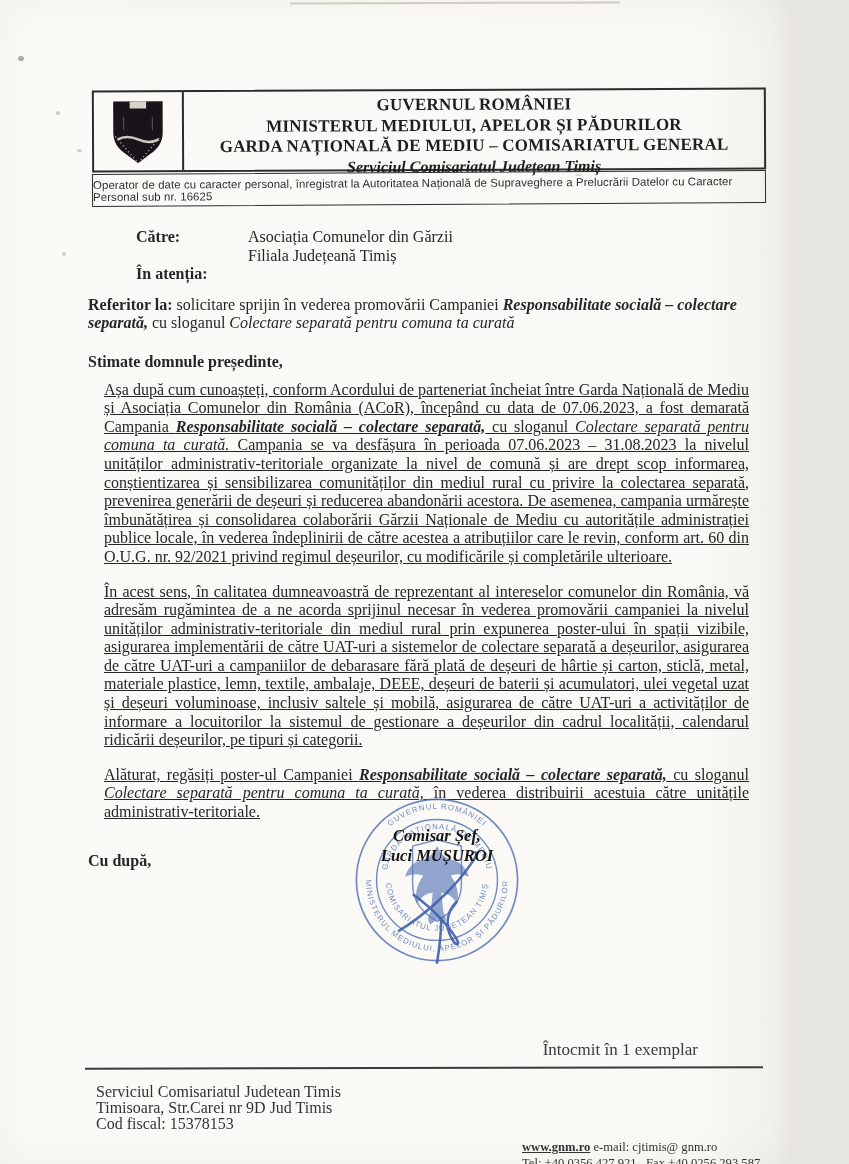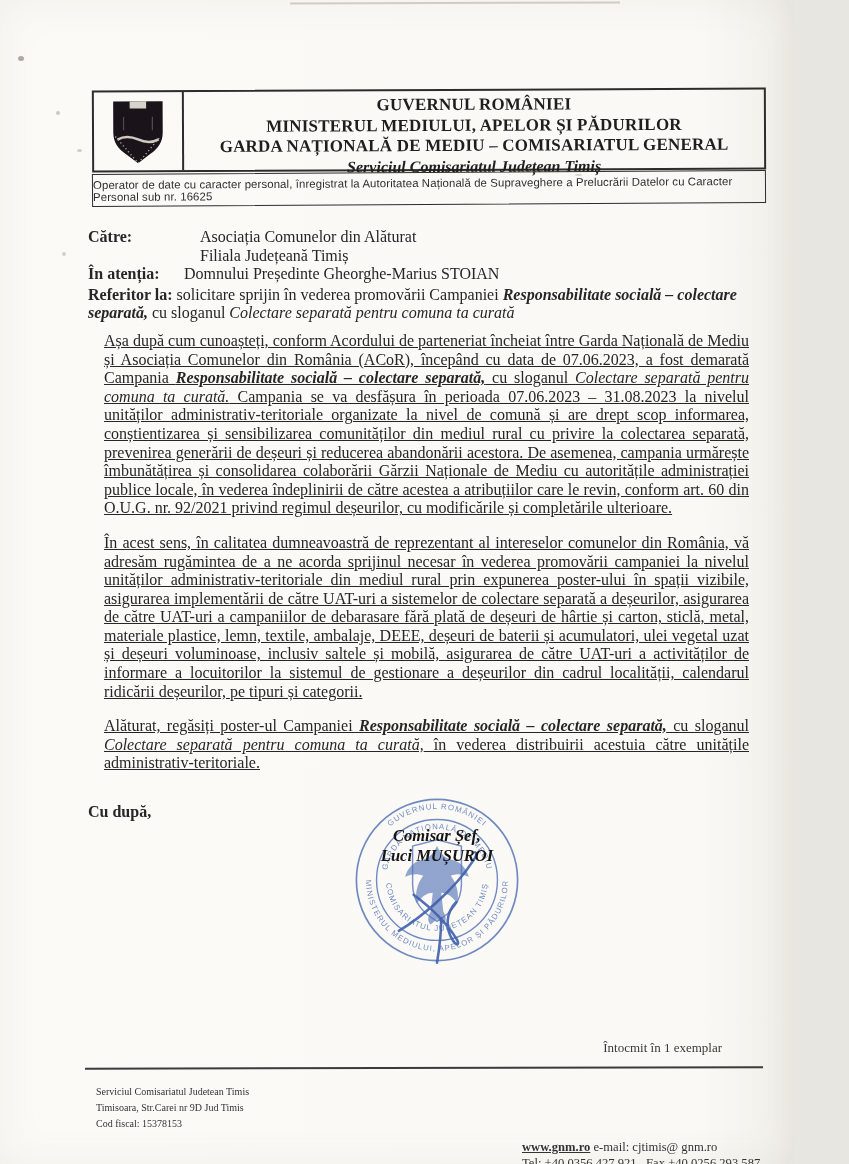--- a/index.html
+++ b/index.html
@@ -26,40 +26,40 @@
     position:absolute;left:92px;top:172px;width:672px;height:31px;
     border:1.5px solid #2c2c2c;transform:rotate(-0.35deg);
     display:flex;align-items:center;justify-content:center;
     font-family:"Liberation Sans","DejaVu Sans",sans-serif;
     font-size:11.4px;color:#2e2e2e;letter-spacing:.1px;
   }
   
   .content{position:absolute;left:88px;top:212px;width:677px;font-size:16px;line-height:18.6px;}
   .reg-line{padding-left:12px;white-space:nowrap;}
   .addr{margin-top:16px;}
-  .addr-row{display:flex;}
+  .addr-row{display:flex;margin-left:48px;}
   .addr-label{width:112px;font-weight:bold;flex:none;}
   .addr-value{flex:1;}
-  .subject{margin-top:2px;width:672px;}
+  .subject{margin-top:12px;width:672px;}
   .salutation{margin-top:20px;font-weight:bold;}
   .para{margin:16px;text-align:justify;text-decoration:underline;}
   .para.first{margin-top:9px;}
   .closing{margin-top:30px;font-weight:bold;}
   .rs-b{font-weight:bold;}
   .rs-i{font-style:italic;}
   .rs-u{text-decoration:underline;}
   
   .sign-area{position:absolute;left:352px;top:793px;width:170px;height:170px;}
   .stamp-svg{position:absolute;left:0;top:0;opacity:.92;}
   .sign-names{position:absolute;left:0;top:33px;width:170px;text-align:center;z-index:3;
     font-weight:bold;font-size:16.5px;line-height:20px;color:#141414;font-style:italic;}
   
-  .prepared{position:absolute;right:72px;top:1040px;font-size:13px;color:#3a3a3a;}
+  .prepared{position:absolute;right:96px;top:1040px;font-size:17px;color:#3a3a3a;}
   .foot-rule{position:absolute;left:85px;top:1067px;width:678px;height:2px;background:#3b3b3b;transform:rotate(-0.12deg);}
-  .foot-left{position:absolute;left:96px;top:1084px;font-size:10px;line-height:15.8px;color:#333;}
+  .foot-left{position:absolute;left:96px;top:1084px;font-size:16px;line-height:15.8px;color:#333;}
   .foot-right{position:absolute;left:522px;top:1140px;width:250px;font-size:12.6px;line-height:15.8px;color:#333;}
   
   .speck{position:absolute;background:#9a968e;border-radius:50%;}
   .s1{left:56px;top:111px;width:4px;height:4px;opacity:.5;}
   .s2{left:77px;top:149px;width:5px;height:3px;opacity:.45;}
   .s3{left:62px;top:252px;width:4px;height:4px;opacity:.4;}
   .s4{left:18px;top:56px;width:6px;height:5px;opacity:.55;background:#6d6a63;}
   .s5{left:575px;top:174px;width:7px;height:2px;opacity:.35;}
   .s6{left:827px;top:9px;width:5px;height:3px;opacity:.4;}
   .topline{position:absolute;left:290px;top:2px;width:330px;height:1.5px;background:#b4b0a7;opacity:.6;transform:rotate(-.2deg);}
@@ -98,33 +98,33 @@
 
   <div class="op-box">
     <span>Operator de date cu caracter personal, înregistrat la Autoritatea Națională de Supraveghere a Prelucrării Datelor cu Caracter Personal sub nr. 16625</span>
   </div>
 
   <div class="content">
 
     <div class="addr">
       <div class="addr-row">
         <span class="addr-label">Către:</span>
-        <span class="addr-value">Asociația Comunelor din Alăturat</span>
+        <span class="addr-value">Asociația Comunelor din Gărzii</span>
       </div>
       <div class="addr-row">
         <span class="addr-label"></span>
         <span class="addr-value">Filiala Județeană Timiș</span>
       </div>
       <div class="addr-row">
         <span class="addr-label" style="width:96px">În atenția:</span>
-        <span class="addr-value">Domnului Președinte Gheorghe-Marius STOIAN</span>
       </div>
       <div class="subject"><span class="rs-b">Referitor la: </span><span>solicitare sprijin în vederea promovării Campaniei </span><span class="rs-b rs-i">Responsabilitate socială – colectare separată,</span><span> cu sloganul </span><span class="rs-i">Colectare separată pentru comuna ta curată</span></div>
     </div>
 
+    <div class="salutation">Stimate domnule președinte,</div>
 
     <p class="para first"><span>Așa după cum cunoașteți, conform Acordului de parteneriat încheiat între Garda Națională de Mediu și Asociația Comunelor din România (ACoR), începând cu data de 07.06.2023, a fost demarată Campania </span><span class="rs-b rs-i">Responsabilitate socială – colectare separată,</span><span> cu sloganul </span><span class="rs-i">Colectare separată pentru comuna ta curată.</span><span> Campania se va desfășura în perioada 07.06.2023 – 31.08.2023 la nivelul unităților administrativ-teritoriale organizate la nivel de comună și are drept scop informarea, conștientizarea și sensibilizarea comunităților din mediul rural cu privire la colectarea separată, prevenirea generării de deșeuri și reducerea abandonării acestora. De asemenea, campania urmărește îmbunătățirea și consolidarea colaborării Gărzii Naționale de Mediu cu autoritățile administrației publice locale, în vederea îndeplinirii de către acestea a atribuțiilor care le revin, conform art. 60 din O.U.G. nr. 92/2021 privind regimul deșeurilor, cu modificările și completările ulterioare.</span></p>
     <p class="para"><span>În acest sens, în calitatea dumneavoastră de reprezentant al intereselor comunelor din România, vă adresăm rugămintea de a ne acorda sprijinul necesar în vederea promovării campaniei la nivelul unităților administrativ-teritoriale din mediul rural prin expunerea poster-ului în spații vizibile, asigurarea implementării de către UAT-uri a sistemelor de colectare separată a deșeurilor, asigurarea de către UAT-uri a campaniilor de debarasare fără plată de deșeuri de hârtie și carton, sticlă, metal, materiale plastice, lemn, textile, ambalaje, DEEE, deșeuri de baterii și acumulatori, ulei vegetal uzat și deșeuri voluminoase, inclusiv saltele și mobilă, asigurarea de către UAT-uri a activităților de informare a locuitorilor la sistemul de gestionare a deșeurilor din cadrul localității, calendarul ridicării deșeurilor, pe tipuri și categorii.</span></p>
     <p class="para"><span>Alăturat, regăsiți poster-ul Campaniei </span><span class="rs-b rs-i">Responsabilitate socială – colectare separată,</span><span> cu sloganul </span><span class="rs-i">Colectare separată pentru comuna ta curată,</span><span> în vederea distribuirii acestuia către unitățile administrativ-teritoriale.</span></p>
 
     <div class="closing">Cu după,</div>
   </div>
 
   <div class="sign-area">
     <svg class="stamp-svg" width="170" height="175" viewBox="0 0 160 165">

